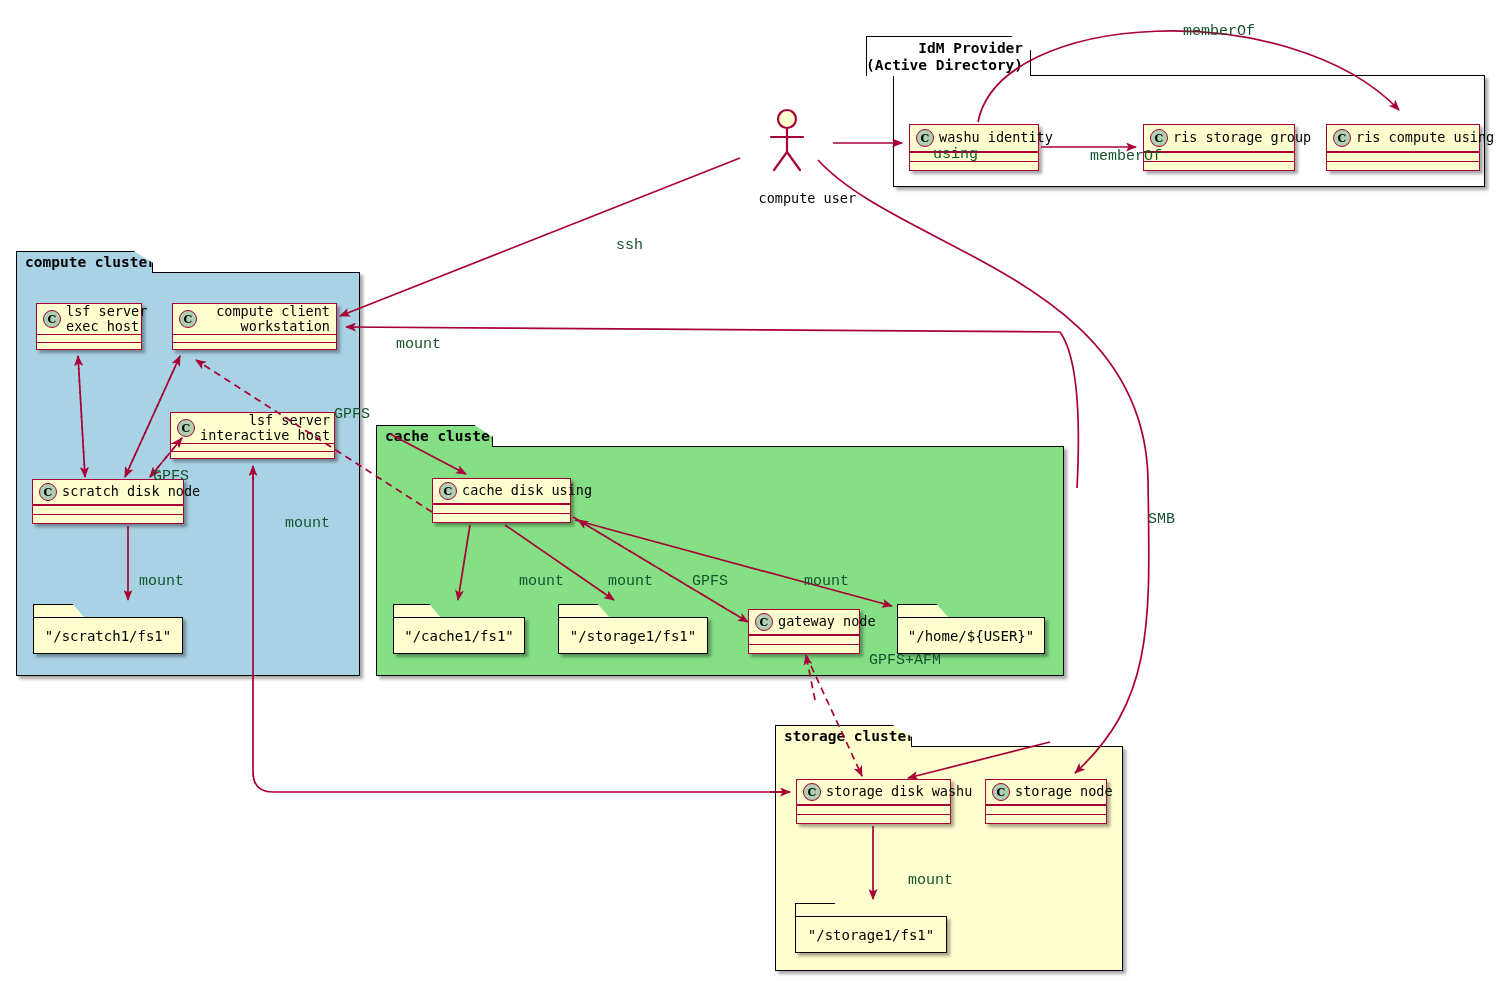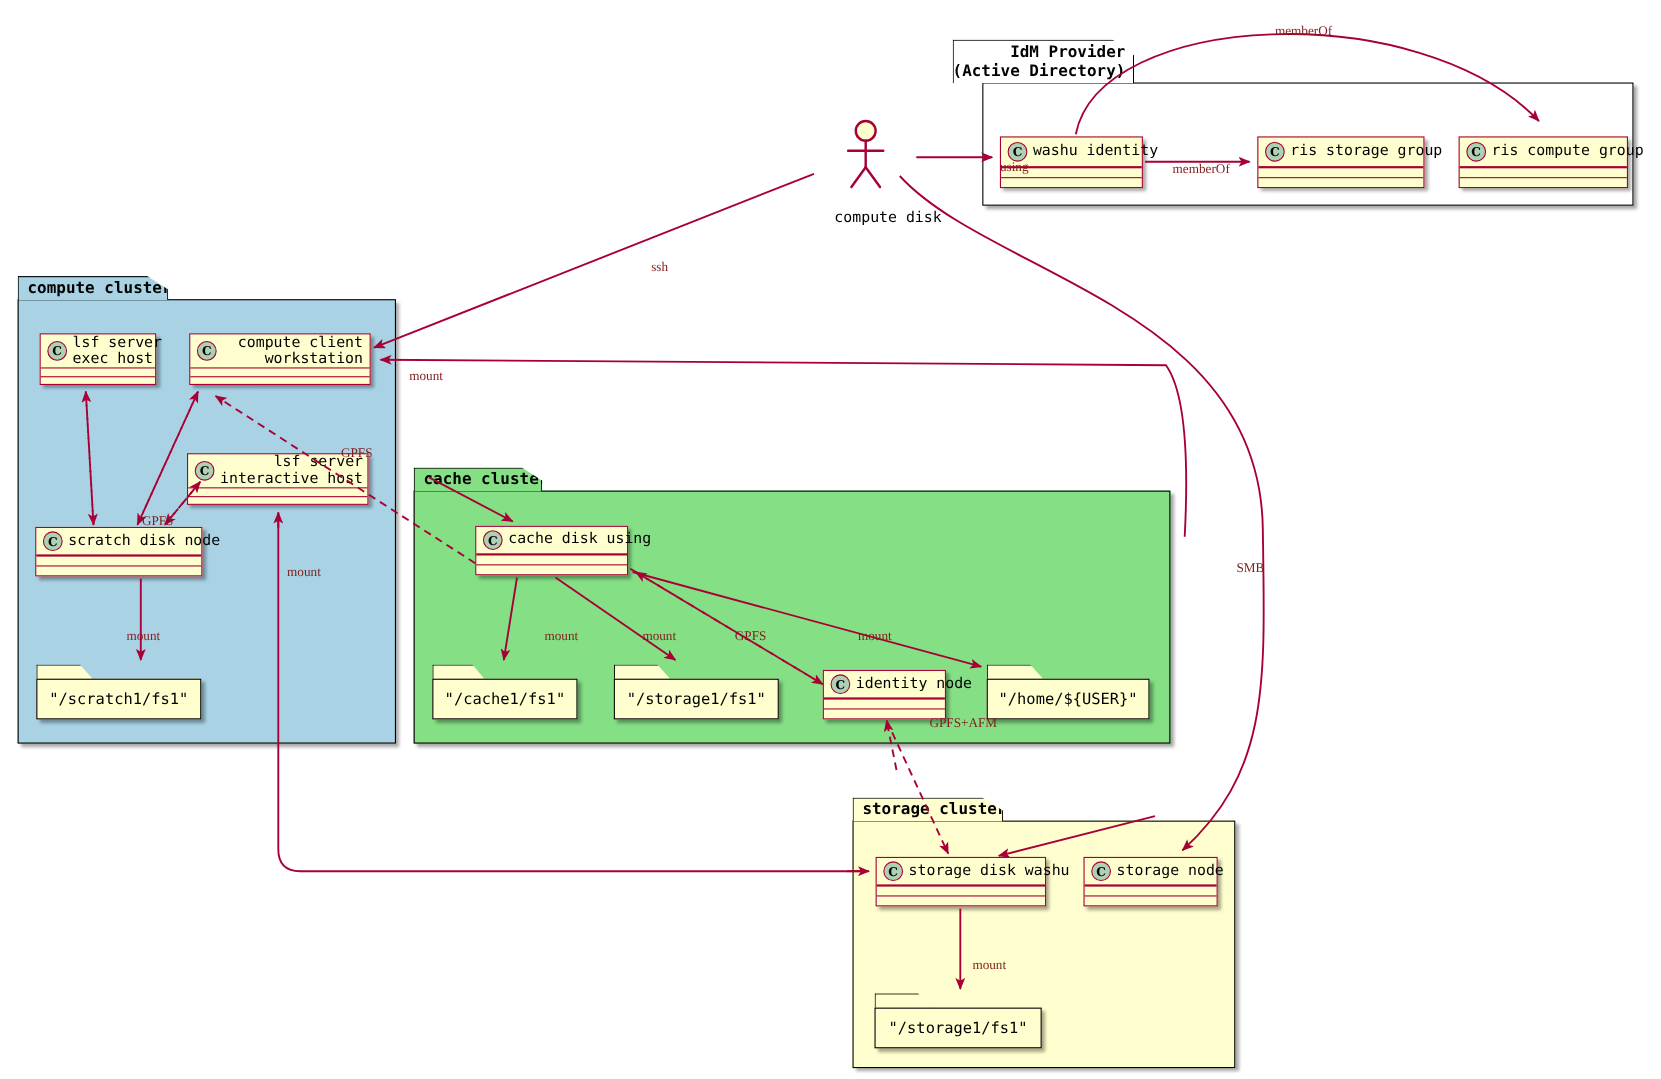--- a/index.html
+++ b/index.html
@@ -42,22 +42,22 @@
                  border:1.5px solid #000;box-shadow:3px 3px 3px rgba(0,0,0,.35);
                  display:flex;align-items:center;justify-content:center;
                  font-size:14px;color:#000;white-space:pre;}
 
   
   .actor{position:absolute;}
   .actor-label{position:absolute;font-size:13.5px;color:#000;white-space:pre;
                text-align:center;}
 
   
-  .elabel{position:absolute;font-size:12px;color:#7f1d1d;white-space:pre;
-          font-family:Liberation Serif, serif;}
+  .elabel{position:absolute;font-size:15px;color:#14532d;white-space:pre;
+          font-family:Liberation Mono, monospace;}
 </style>
 </head>
 <body>
 
 <div id="canvas">
 
   <div class="pkg" style="left:893px;top:75px;width:592px;height:112px;background:#FFFFFF;"></div>
   <div class="pkg-tab two-line" style="left:866px;top:36px;width:165px;height:40px;background:#FFFFFF;
               clip-path:polygon(0 0, 88% 0, 100% 36%, 100% 100%, 0 100%);text-align:right;">
     <span>IdM Provider
@@ -100,21 +100,21 @@
     </div>
     <div class="cls-sep"></div>
     <div class="cls-comp"></div>
     <div class="cls-sep"></div>
     <div class="cls-comp"></div>
   </div>
 
   <div class="cls" style="left:1326px;top:124px;width:154px;height:47px;">
     <div class="cls-head">
       <span class="cicon">C</span>
-      <span class="cls-title">ris compute group</span>
+      <span class="cls-title">ris compute using</span>
     </div>
     <div class="cls-sep"></div>
     <div class="cls-comp"></div>
     <div class="cls-sep"></div>
     <div class="cls-comp"></div>
   </div>
 
   <div class="cls" style="left:36px;top:303px;width:106px;height:47px;">
     <div class="cls-head">
       <span class="cicon">C</span>
@@ -169,21 +169,21 @@
     </div>
     <div class="cls-sep"></div>
     <div class="cls-comp"></div>
     <div class="cls-sep"></div>
     <div class="cls-comp"></div>
   </div>
 
   <div class="cls" style="left:748px;top:609px;width:112px;height:45px;">
     <div class="cls-head">
       <span class="cicon">C</span>
-      <span class="cls-title">identity node</span>
+      <span class="cls-title">gateway node</span>
     </div>
     <div class="cls-sep"></div>
     <div class="cls-comp"></div>
     <div class="cls-sep"></div>
     <div class="cls-comp"></div>
   </div>
 
   <div class="cls" style="left:796px;top:779px;width:155px;height:45px;">
     <div class="cls-head">
       <span class="cicon">C</span>
@@ -246,21 +246,21 @@
       <g stroke="#A80036" stroke-width="2.2" fill="none" stroke-linecap="round">
         <circle cx="29" cy="11" r="9" fill="#FEFECE"></circle>
         <line x1="29" y1="20" x2="29" y2="44"></line>
         <line x1="13" y1="29" x2="45" y2="29"></line>
         <line x1="29" y1="44" x2="16" y2="62"></line>
         <line x1="29" y1="44" x2="42" y2="62"></line>
       </g>
     </svg>
   </div>
   <div class="actor-label" style="left:726px;top:174px;width:124px;">
-    <span>compute disk</span>
+    <span>compute user</span>
   </div>
 
   <svg class="layer" viewBox="0 0 1510 981">
     <defs>
       <marker id="ah" markerWidth="11" markerHeight="9" refX="10" refY="4.5" orient="auto" markerUnits="userSpaceOnUse">
         <path d="M0,0 L11,4.5 L0,9 L2.6,4.5 Z" fill="#A80036"></path>
       </marker>
       <marker id="ah2" markerWidth="11" markerHeight="9" refX="10" refY="4.5" orient="auto" markerUnits="userSpaceOnUse">
         <path d="M0,0 L11,4.5 L0,9 L2.6,4.5 Z" fill="#A80036"></path>
       </marker>

